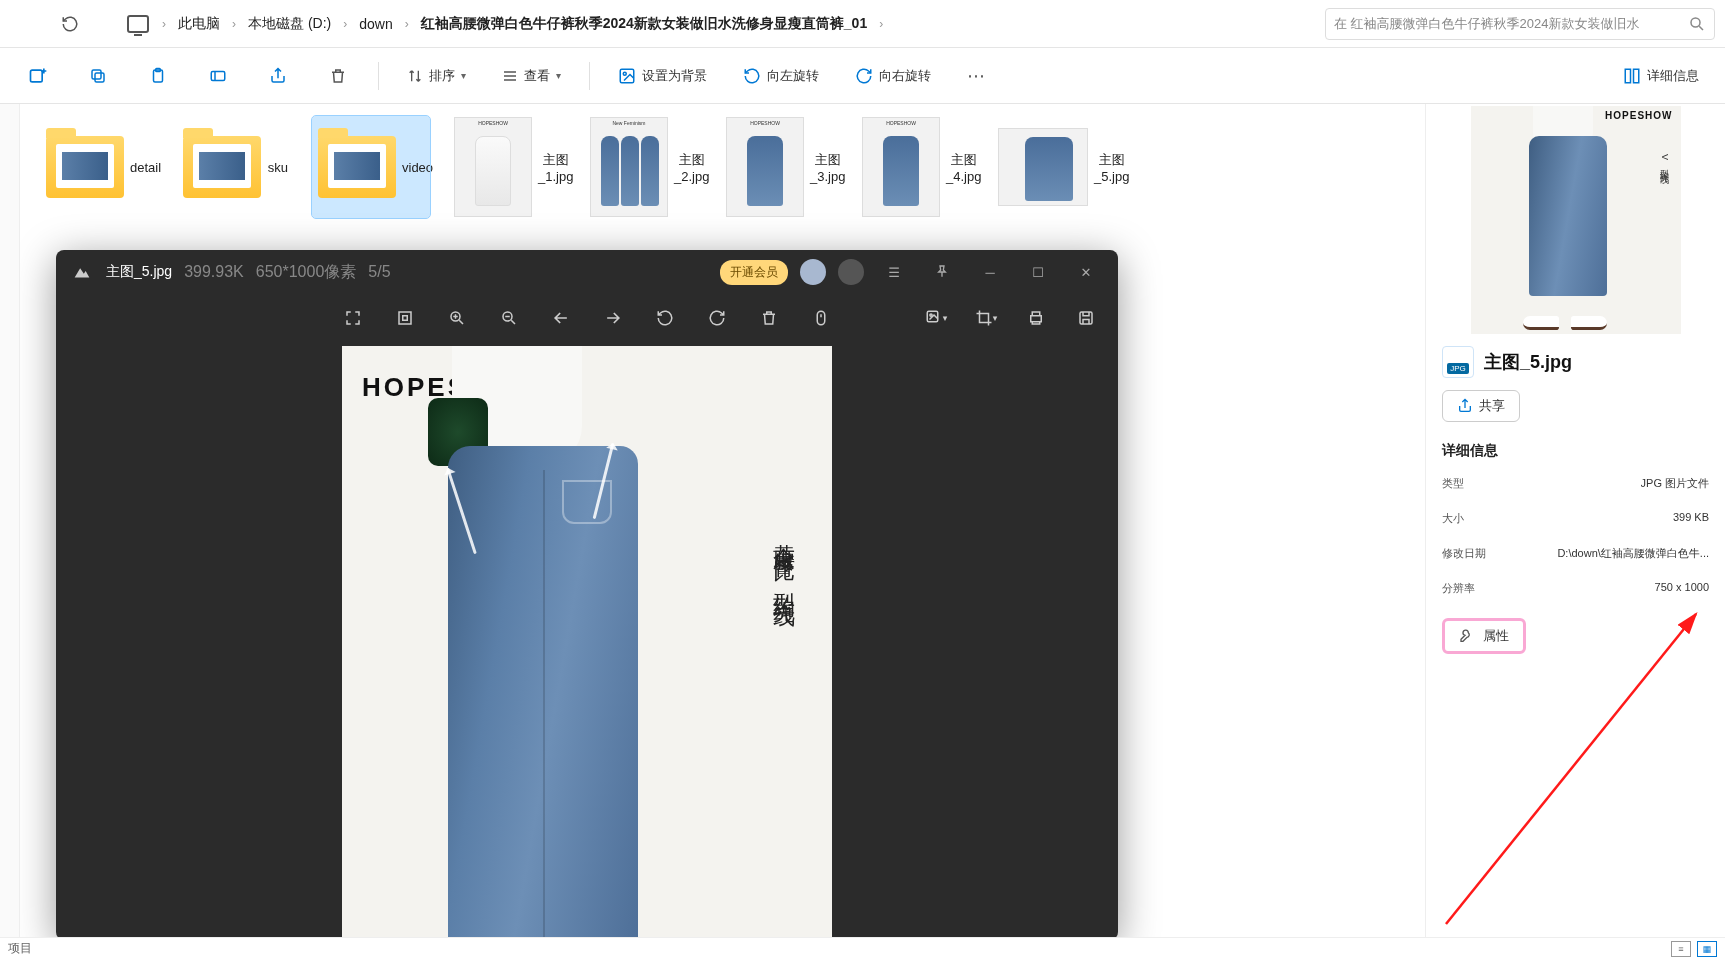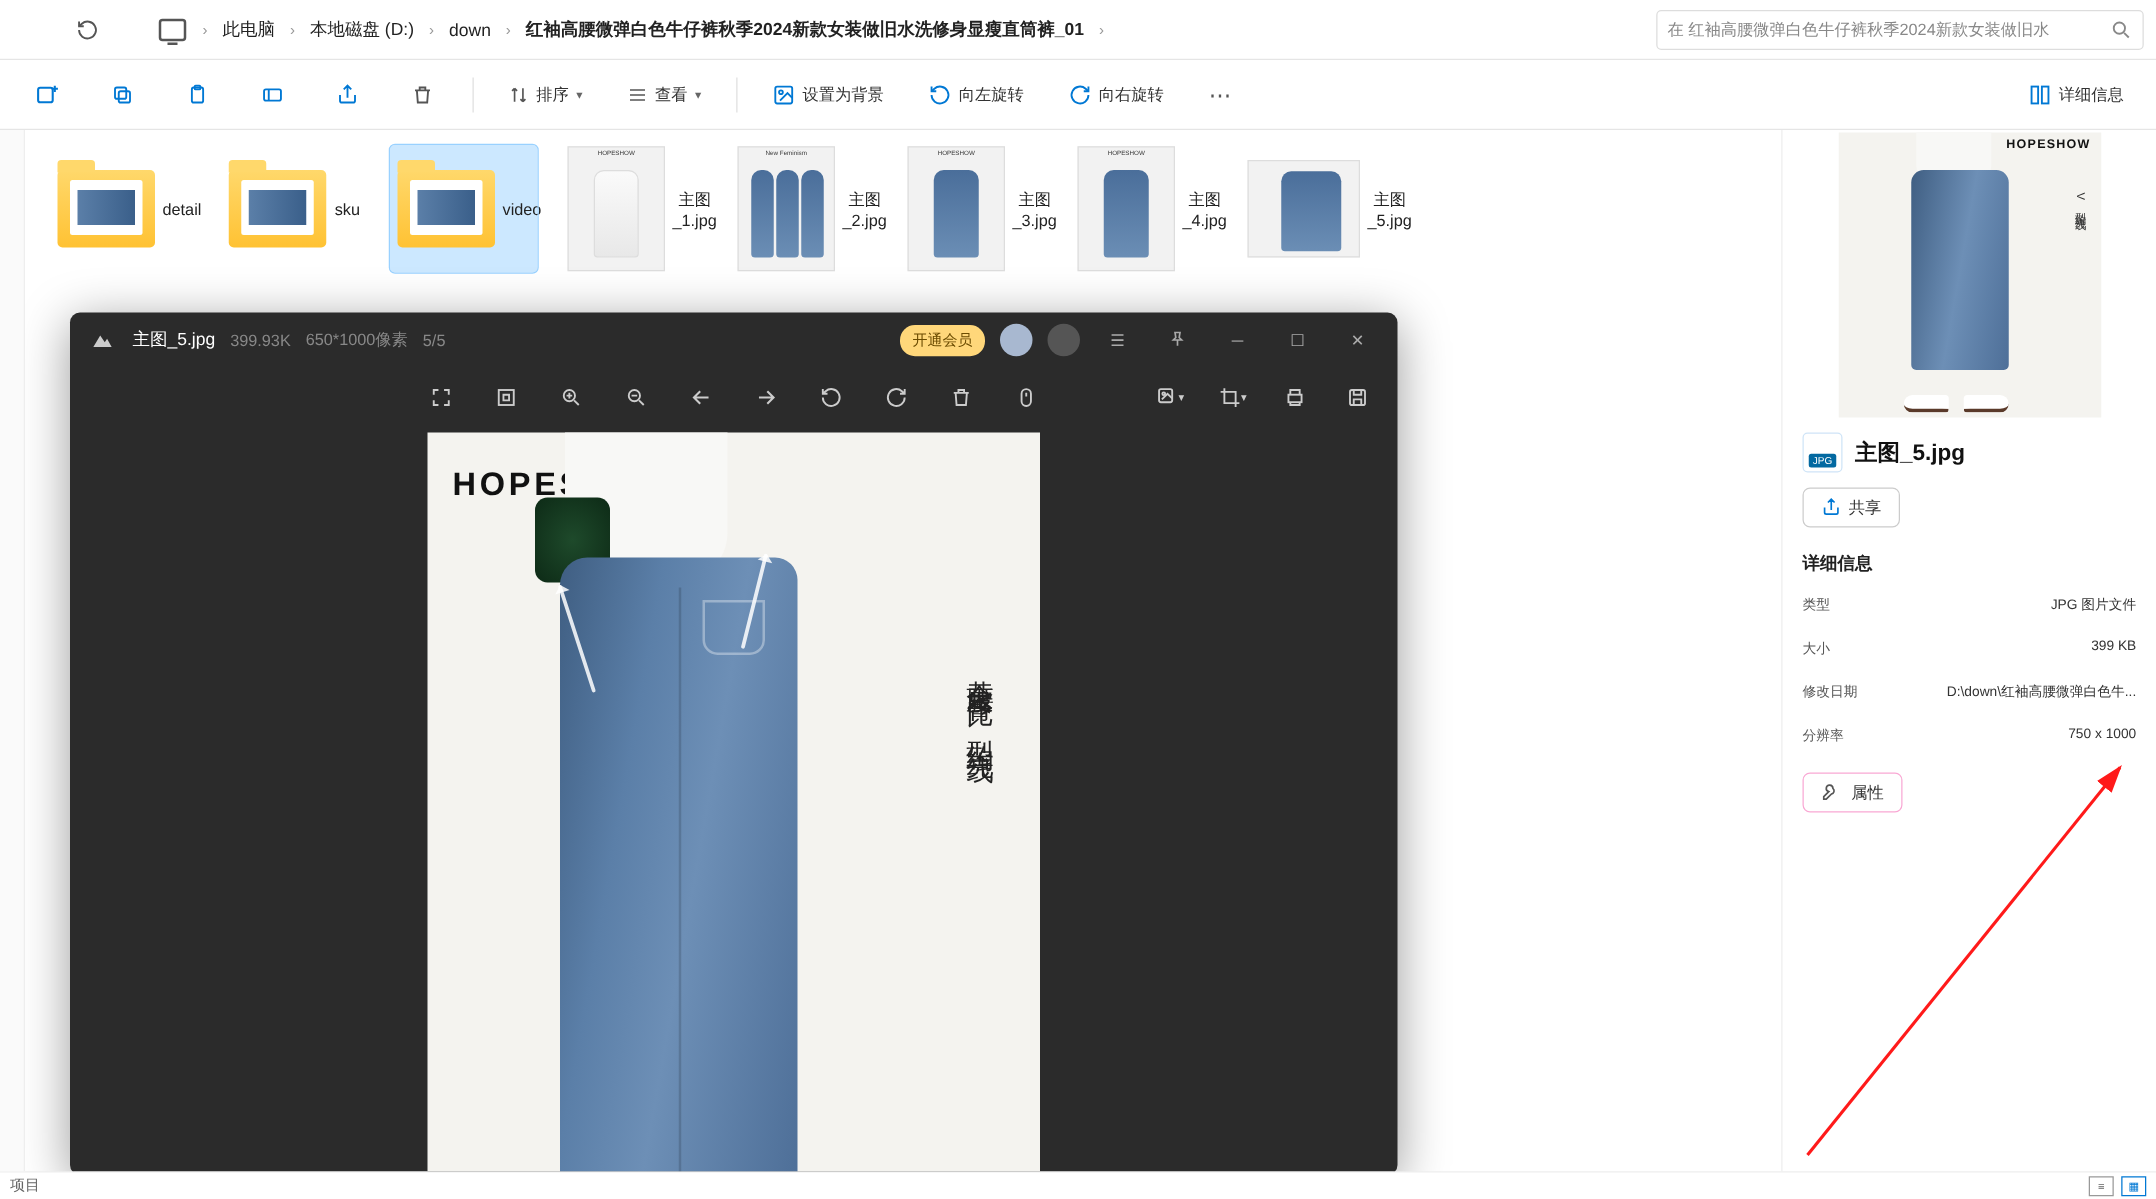--- a/index.html
+++ b/index.html
@@ -41,21 +41,21 @@
 .img-thumb .body.light { background: linear-gradient(#fafafa,#e8e8e8); border:1px solid #ddd; }
 .img-thumb .top-label { position:absolute; top:2px; left:2px; right:2px; font-size:5px; color:#333; text-align:center; }
 .img-thumb.horiz { width: 100px; height: 78px; }
 .img-thumb.horiz .body { top:14px; left:12px; width:76px; height:52px; }
 .file-label { font-size: 13px; color: #222; text-align: center; }
 
 
 .viewer { position: absolute; left: 36px; top: 146px; width: 1062px; height: 690px; background: #2b2b2b; border-radius: 8px; box-shadow: 0 8px 40px rgba(0,0,0,0.4); display: flex; flex-direction: column; }
 .viewer-titlebar { height: 44px; display: flex; align-items: center; padding: 0 14px; gap: 12px; color: #ddd; }
 .viewer-titlebar .logo { width: 24px; height: 24px; display: flex; align-items: center; justify-content: center; }
-.viewer-titlebar .meta { color: #888; font-size: 13px; }
+.viewer-titlebar .meta { color: #888; font-size: 16px; }
 .viewer-titlebar .filename { color: #fff; font-size: 14px; }
 .viewer-titlebar .spacer { flex: 1; }
 .pill { background: #ffd77a; color: #6b4b00; padding: 4px 10px; border-radius: 12px; font-size: 12px; }
 .avatar { width: 26px; height: 26px; border-radius: 50%; background: #a8b8d0; }
 .avatar.dark { background: #555; }
 .win-btn { width: 36px; height: 30px; display: flex; align-items: center; justify-content: center; color: #aaa; }
 .viewer-toolbar { height: 48px; display: flex; align-items: center; justify-content: center; gap: 24px; }
 .viewer-toolbar .vt-btn { width: 28px; height: 28px; display: flex; align-items: center; justify-content: center; color: #ccc; border:1px solid transparent; border-radius:4px; }
 .viewer-toolbar .group-right { position:absolute; right:18px; display:flex; gap:22px; }
 .viewer-canvas { flex: 1; display: flex; align-items: flex-start; justify-content: center; overflow: hidden; }
@@ -82,21 +82,21 @@
 .preview-box .shoe-r { position:absolute; bottom:4px; left:100px; width:36px; height:14px; background:#fff; border-radius: 4px 10px 10px 4px; border-bottom:3px solid #5a3a2a; }
 .preview-box .vtext-s { position:absolute; top:48px; right:10px; writing-mode: vertical-rl; font-size:9px; color:#333; letter-spacing:2px; }
 .file-header { display:flex; align-items:center; gap:10px; }
 .jpg-icon { width: 32px; height: 32px; background:#fff; border:1px solid #cfe4f7; border-radius:4px; position:relative; display:flex; align-items:flex-end; justify-content:center; }
 .jpg-icon .badge { font-size:8px; background:#0369a1; color:#fff; padding:1px 3px; border-radius:2px; margin-bottom:3px; }
 .file-name-big { font-size: 18px; font-weight: 600; color:#111; }
 .share-btn { display:inline-flex; align-items:center; gap:6px; padding: 6px 14px; border:1px solid #ccc; border-radius:6px; color:#333; font-size:13px; width: fit-content; }
 .section-title { font-size: 14px; font-weight:600; color:#222; margin-top:8px; }
 .info-row { display:flex; justify-content:space-between; font-size:11px; color:#555; padding: 4px 0; }
 .info-row .val { color:#333; text-align:right; max-width: 180px; white-space: nowrap; overflow:hidden; text-overflow: ellipsis; }
-.prop-btn { display:inline-flex; align-items:center; gap:8px; padding: 6px 14px; border:1px solid #f9a8d4; border-radius:6px; color:#333; font-size:13px; width: fit-content; margin-top:6px; }
+.prop-btn { display:inline-flex; align-items:center; gap:8px; padding: 6px 14px; border:3px solid #f9a8d4; border-radius:6px; color:#333; font-size:13px; width: fit-content; margin-top:6px; }
 
 
 .red-arrow { position:absolute; pointer-events:none; }
 .red-arrow svg { overflow: visible; }
 
 
 .status-bar { height: 22px; border-top:1px solid #eee; display:flex; align-items:center; padding: 0 8px; font-size:12px; color:#666; gap:12px; }
 .status-bar .right { margin-left:auto; display:flex; gap:6px; }
 .view-toggle { width:20px; height:16px; border:1px solid #999; display:flex; align-items:center; justify-content:center; }
 

